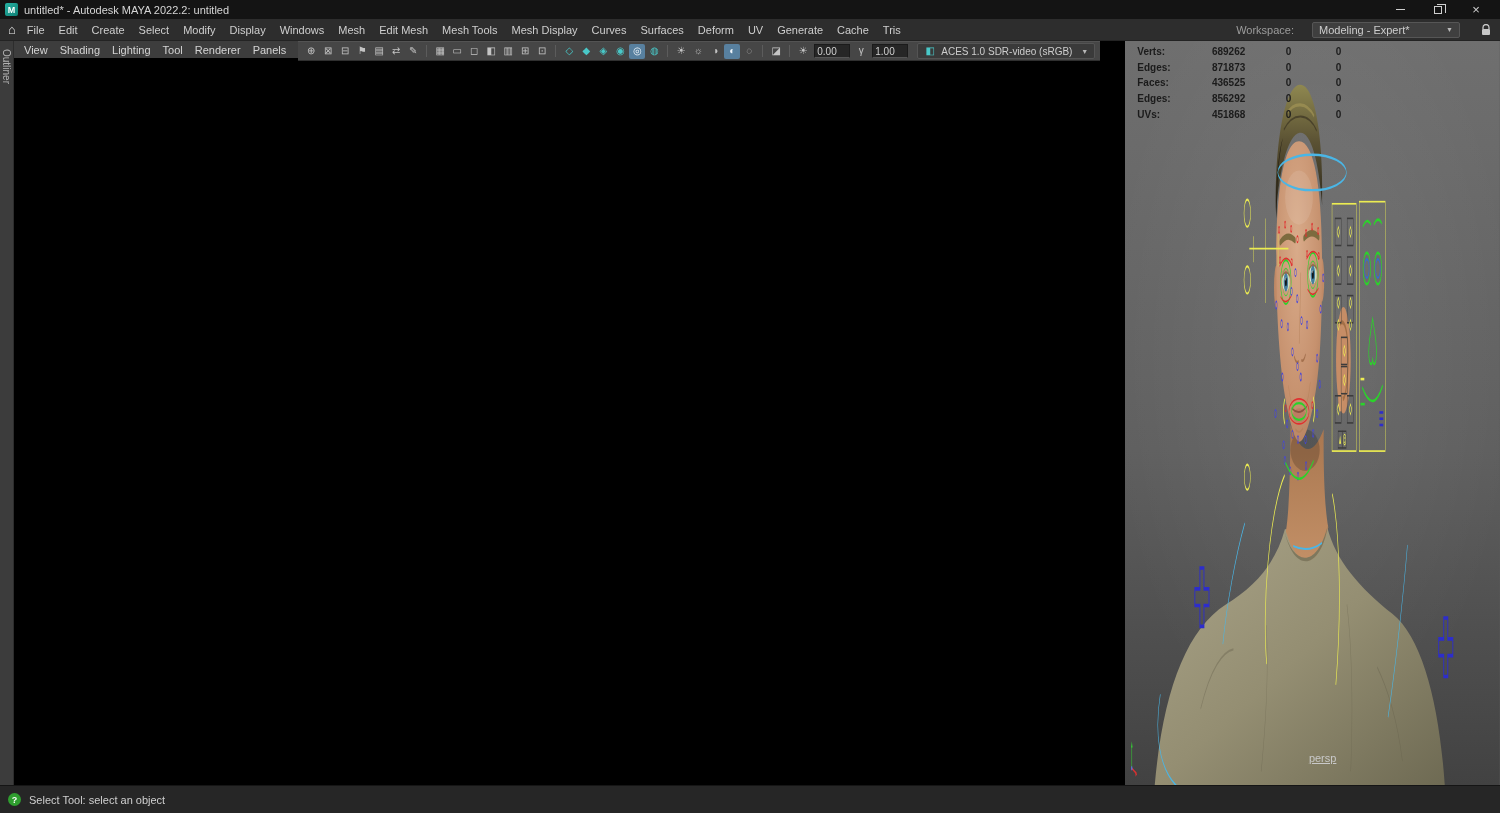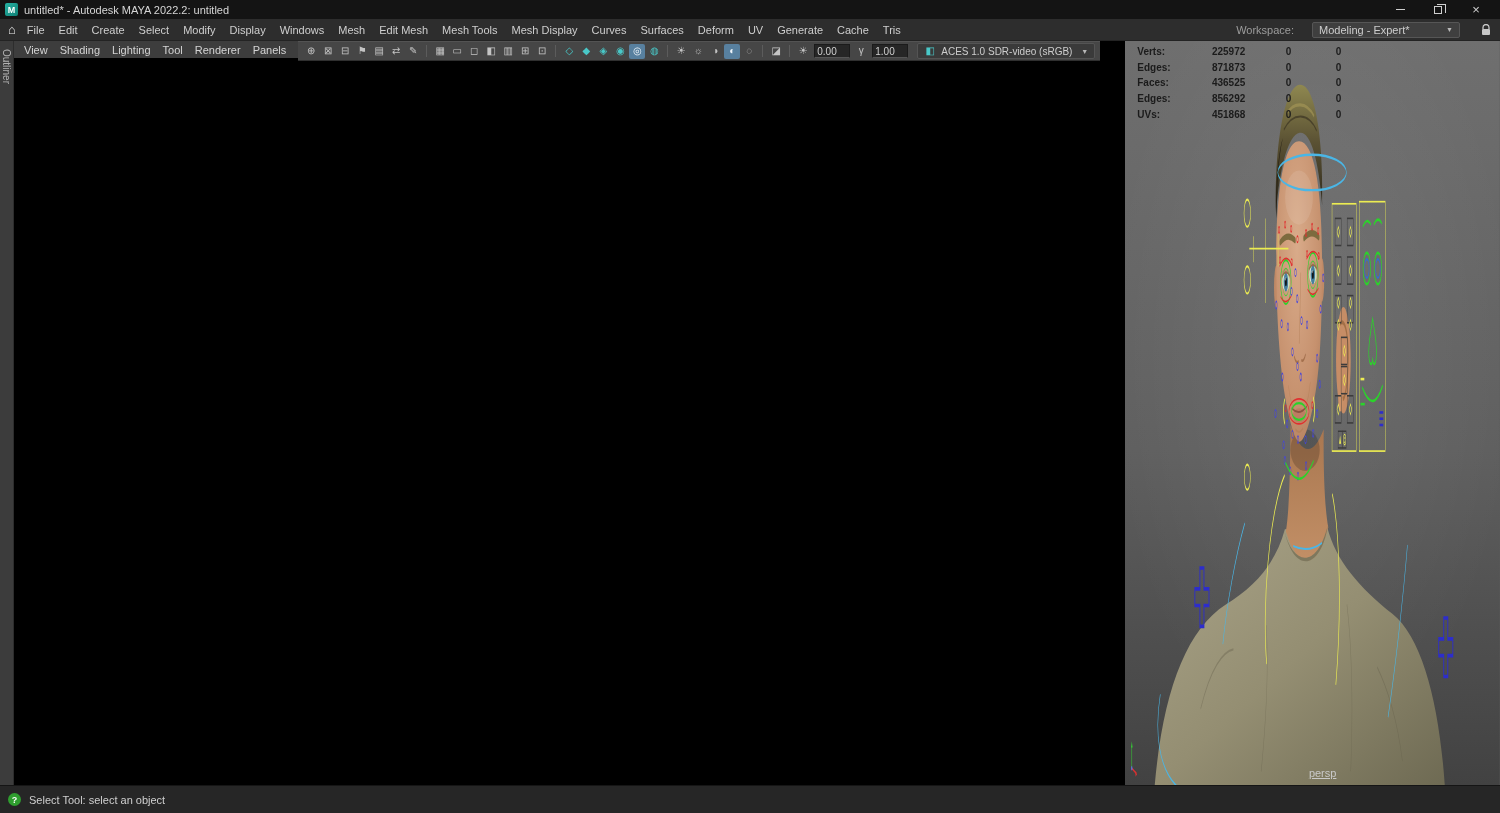--- a/index.html
+++ b/index.html
@@ -63,21 +63,21 @@
   
   .viewport { flex:1; position:relative; min-height:0; background:#5a5a5a; overflow:hidden;margin-left:25px; }
   .viewport svg { position:absolute; inset:0; width:100%; height:100%; }
   .hud { position:absolute; top:3px; left:12px; font-size:10px; font-weight:bold;
          color:#1b1b1b; line-height:15.7px; }
   .hud-row { display:flex; }
   .hud-label { width:58px; }
   .hud-val   { width:50px; text-align:right; }
   .hud-sel   { width:46px; text-align:right; }
   .hud-other { width:50px; text-align:right; }
-  .camera-label { position:absolute; left:49%; bottom:6px; font-size:11px; color:#c9c9c9;text-decoration:underline; }
+  .camera-label { position:absolute; left:49%; bottom:21px; font-size:11px; color:#c9c9c9;text-decoration:underline; }
 
   
   .status-bar { height:28px; background:#262626; border-top:1px solid #151515;
                 display:flex; align-items:center; padding:0 8px; gap:8px;
                 font-size:11px; color:#cfcfcf; flex:0 0 auto; }
   .help-icon { width:13px; height:13px; border-radius:50%; background:#2f9e2f; color:#fff;
                font-size:9px; font-weight:bold; display:flex; align-items:center; justify-content:center; }
   .mel-group { margin-left:auto; display:flex; align-items:center; gap:7px; }
   .mel-label { color:#cdcdcd; }
   .mel-field { width:262px; height:17px; background:#1c1c1c; border:1px solid #121212;
@@ -450,21 +450,21 @@
             <path d="M 27 671 L 24 677 L 30 677 Z" fill="#35d435"></path>
             <line x1="27" y1="697" x2="45" y2="702" stroke="#e03030" stroke-width="2"></line>
             <path d="M 47 703 L 41 699 L 42 705 Z" fill="#e03030"></path>
             <circle cx="27" cy="697" r="2.2" fill="#5577ff"></circle>
           </g>
         </svg>
 
         <div class="hud">
           <div class="hud-row">
             <span class="hud-label">Verts:</span>
-            <span class="hud-val">225972</span>
+            <span class="hud-val">689262</span>
             <span class="hud-sel">0</span>
             <span class="hud-other">0</span>
           </div>
           <div class="hud-row">
             <span class="hud-label">Edges:</span>
             <span class="hud-val">871873</span>
             <span class="hud-sel">0</span>
             <span class="hud-other">0</span>
           </div>
           <div class="hud-row">

